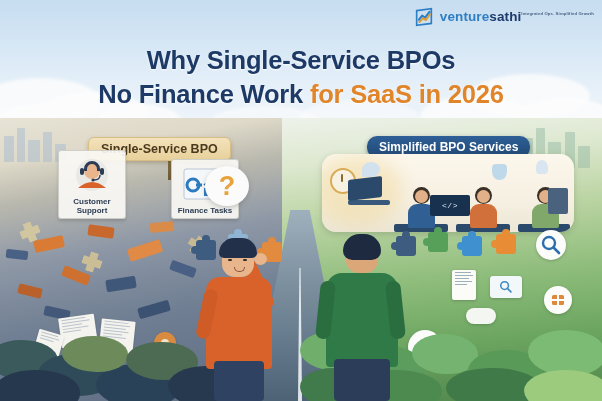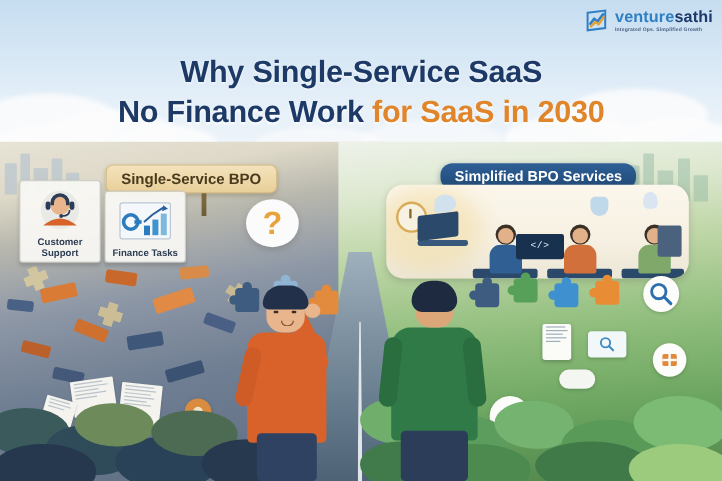--- a/index.html
+++ b/index.html
@@ -12,21 +12,21 @@
 
   
   .sky{position:absolute;left:0;top:0;width:602px;height:150px;
        background:linear-gradient(180deg,#c6ddf0 0%,#d6e7f5 30%,#e8f1f9 62%,#f2f6fa 100%);}
   .cloud{position:absolute;background:#fdfdfd;border-radius:50%;filter:blur(0.4px);opacity:.95;}
   .cloud.soft{opacity:.8;filter:blur(1.6px);}
 
   
   .logo{position:absolute;right:8px;top:6px;display:flex;align-items:center;gap:5px;}
   .logo-mark{width:22px;height:22px;flex:none;}
-  .logo-txt{display:flex;flex-direction:column;line-height:1;}
+  .logo-txt{display:flex;flex-direction:row;line-height:1;}
   .logo-name{font-size:13.5px;font-weight:700;letter-spacing:.1px;}
   .logo-name .v{color:#2f7fc4;}
   .logo-name .rest{color:#1e3a6a;}
   .logo-tag{font-size:4.2px;color:#4a6285;letter-spacing:.15px;margin-top:2px;font-weight:600;}
 
   
   .headline{position:absolute;left:0;top:44px;width:602px;text-align:center;
             font-size:25.5px;font-weight:700;line-height:1.32;letter-spacing:-.2px;
             text-shadow:0 1px 2px rgba(255,255,255,.9);}
   .navy{color:#1d3a66;}
@@ -67,21 +67,21 @@
   .banner-left{left:88px;top:19px;background:linear-gradient(180deg,#f3e2bb,#e8d09a);
     color:#4a3a1d;font-size:12.5px;box-shadow:0 2px 4px rgba(90,70,30,.3);border:1px solid #d8bd84;}
   .banner-right{left:367px;top:18px;background:linear-gradient(180deg,#2e5f96,#204976);
     color:#ffffff;font-size:12px;box-shadow:0 2px 5px rgba(20,45,80,.4);border-radius:10px;}
   .post{position:absolute;width:4px;background:linear-gradient(180deg,#8a7648,#6d5c36);}
   .post-r{position:absolute;width:5px;background:linear-gradient(180deg,#2c5a8e,#1d3f63);}
 
   
   .cards{position:absolute;left:16px;top:32px;display:flex;gap:3px;align-items:flex-end;}
   .card{width:62px;background:rgba(250,249,245,.92);border:1px solid rgba(160,160,150,.45);
-        border-radius:3px;padding:4px 2px 2px;text-align:center;box-shadow:0 2px 3px rgba(60,60,60,.22);}
+        border-radius:3px;padding:4px 2px 2px;text-align:center;box-shadow:0 2px 3px rgba(60,60,60,.22);margin-left:42px;}
   .card .ico{height:40px;display:flex;align-items:center;justify-content:center;}
   .card .lbl{font-size:8px;font-weight:700;color:#2d3d52;line-height:1.15;padding:2px 1px 1px;}
 
   .qbubble{position:absolute;left:205px;top:48px;width:44px;height:40px;background:#fbfbfb;
            border-radius:50%;box-shadow:0 2px 5px rgba(80,80,80,.28);
            display:flex;align-items:center;justify-content:center;}
   .qmark{font-size:27px;font-weight:700;color:#e8a33c;line-height:1;}
 
   
   .teampanel{position:absolute;left:322px;top:36px;width:252px;height:78px;
@@ -150,22 +150,22 @@
       <polyline points="6.5,15 10,10.5 13,13 18,6.5" fill="none" stroke="#2f7fc4" stroke-width="2.4" stroke-linecap="round" stroke-linejoin="round"></polyline>
       <polyline points="7,17.5 11,13.5 14,15.5 18.5,9" fill="none" stroke="#e0a03a" stroke-width="2.2" stroke-linecap="round" stroke-linejoin="round"></polyline>
     </svg>
     <div class="logo-txt">
       <div class="logo-name"><span class="v">venture</span><span class="rest">sathi</span></div>
       <div class="logo-tag">Integrated Ops. Simplified Growth</div>
     </div>
   </div>
 
   <div class="headline">
-    <div class="navy">Why Single-Service SaaS</div>
-    <div><span class="navy">No Finance Work </span><span class="orange">for SaaS in 2030</span></div>
+    <div class="navy">Why Single-Service BPOs</div>
+    <div><span class="navy">No Finance Work </span><span class="orange">for SaaS in 2026</span></div>
   </div>
 
   <div class="scene">
 
     <div class="ground-left"></div>
 
     <div class="ground-right"></div>
 
     <div class="road"></div>
     <div class="road-line"></div>

